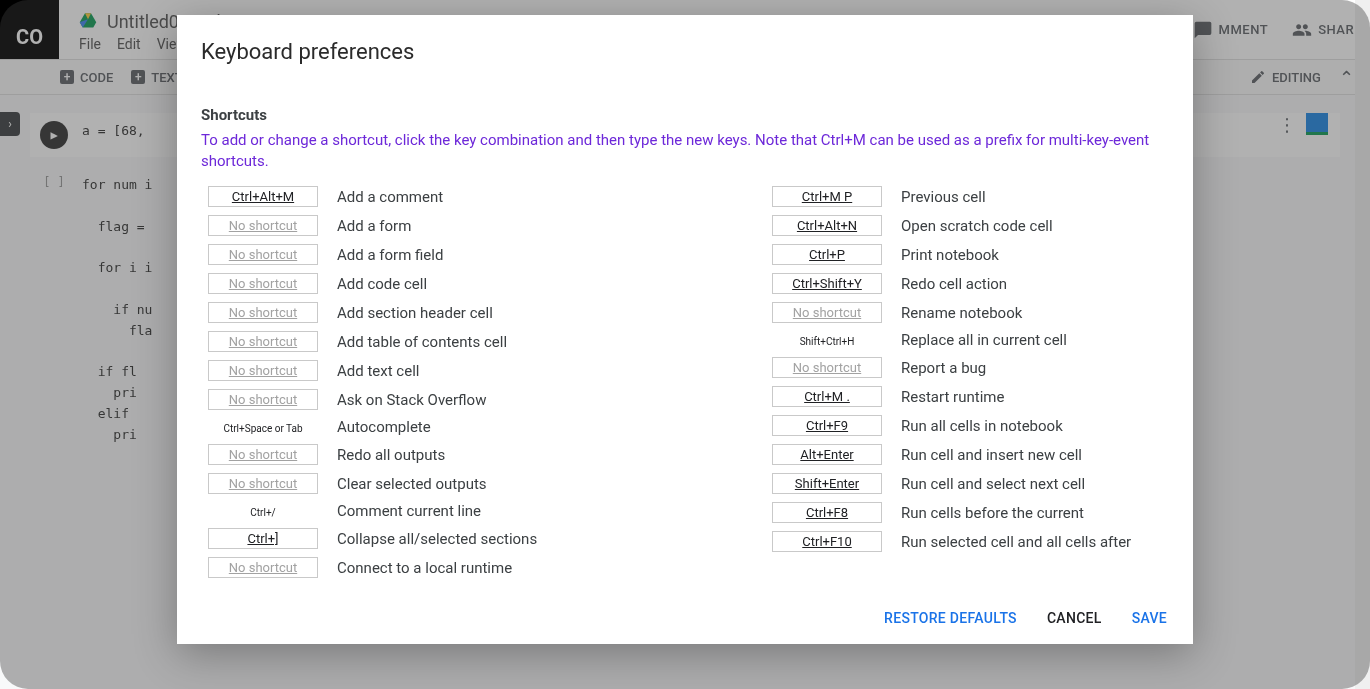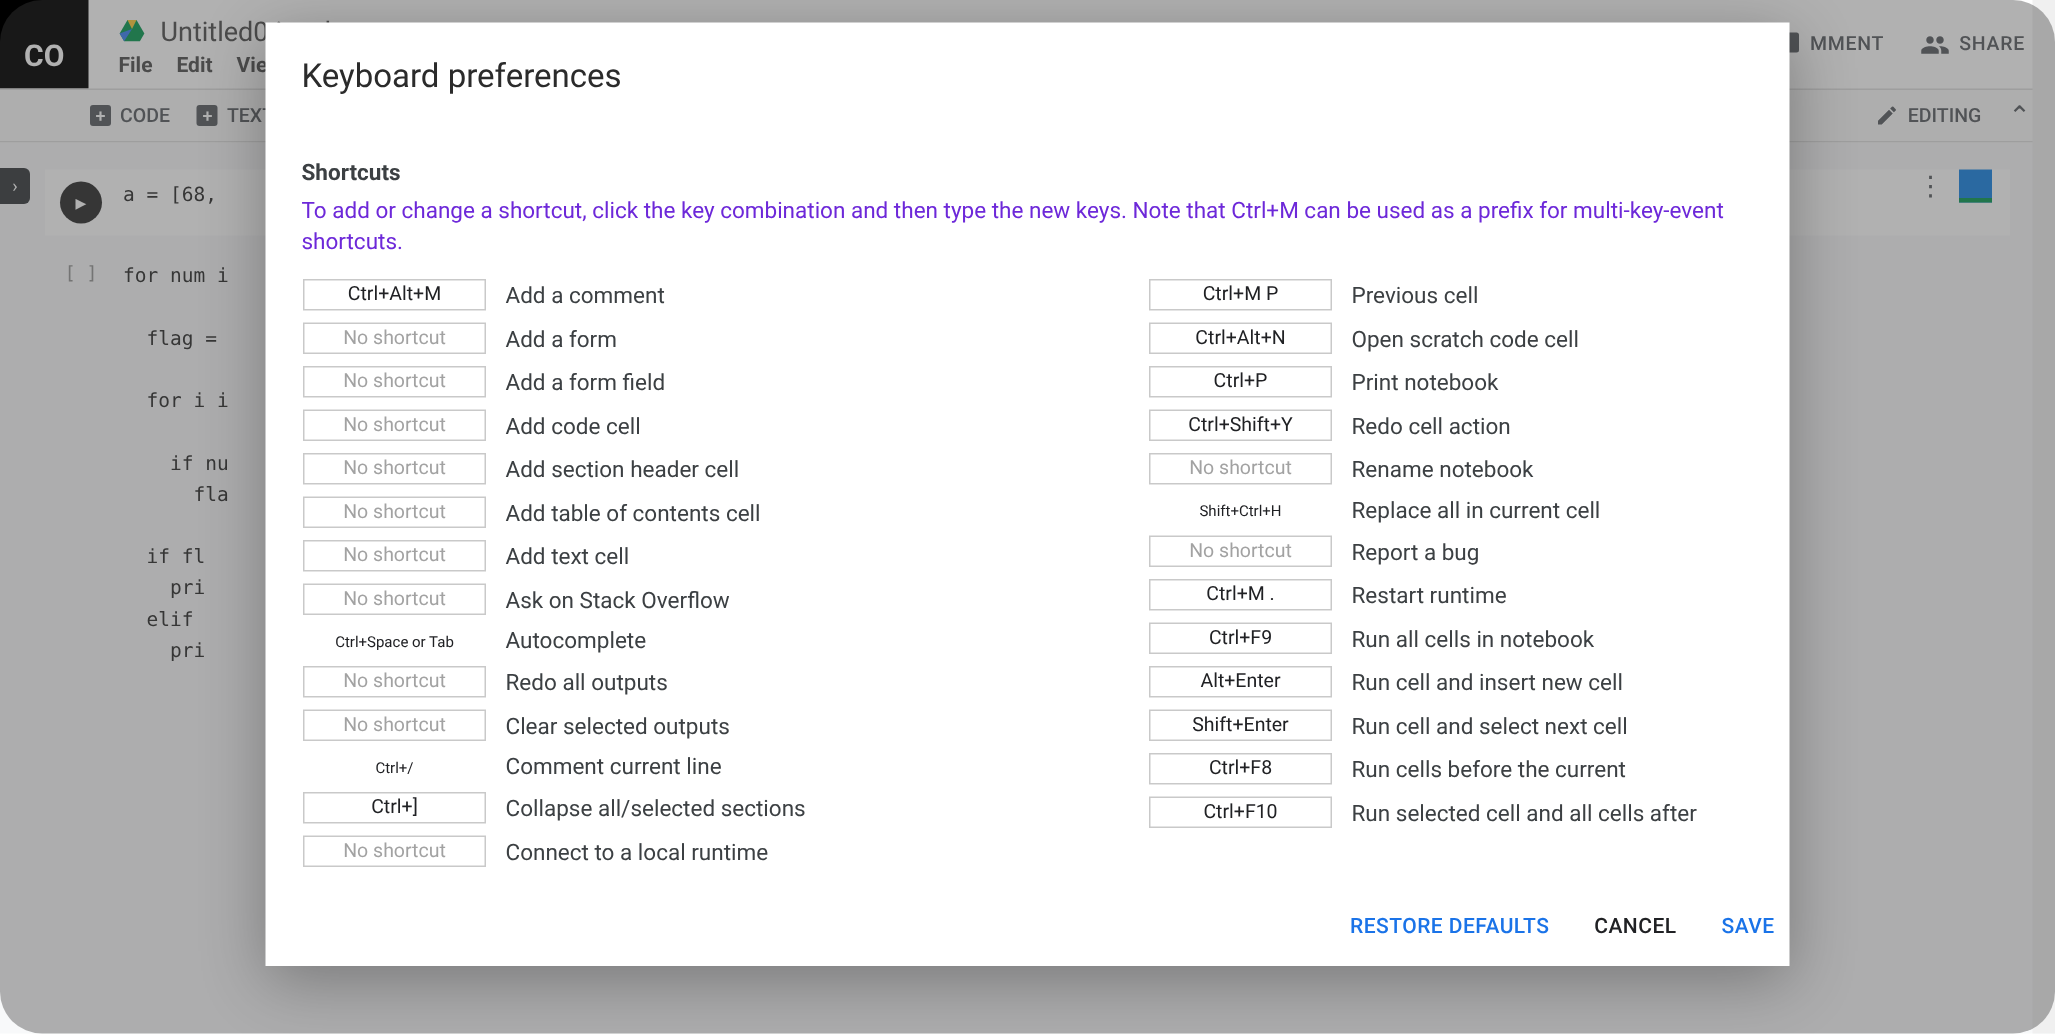--- a/index.html
+++ b/index.html
@@ -38,24 +38,24 @@
     display: flex; flex-direction: column; justify-content: center;
   }
   .title-row {
     display: flex; align-items: center; gap: 10px;
     height: 28px;
   }
   .drive-icon svg { width: 18px; height: 18px; }
   .doc-title { font-size: 18px; color: #555; }
   .star-icon { color: #888; font-size: 16px; }
   .menubar { display: flex; gap: 16px; color: #555; font-size: 14px; }
-  .menubar span { cursor: pointer; font-weight: bold; }
+  .menubar span { cursor: pointer; }
   .top-right {
     display: flex; align-items: center; gap: 24px;
-    padding-right: 20px;
+    padding-right: 8px;
   }
   .top-btn {
     display: flex; align-items: center; gap: 6px;
     font-size: 13px; font-weight: 500; letter-spacing: 0.5px;
     color: #5f6368;
     cursor: pointer;
   }
   .top-btn svg { width: 20px; height: 20px; fill: #5f6368; }
   .toolbar {
     height: 36px;
@@ -135,38 +135,39 @@
   }
   .dialog-title { font-size: 22px; font-weight: 400; color:#2b2b2b; margin-bottom: 42px; }
   .section-title { font-weight: 700; font-size: 15px; margin-bottom: 6px; }
   .section-desc { font-size: 15px; line-height: 1.4; color:#6d28d9; margin-bottom: 14px; }
   .columns { display: flex; gap: 160px; }
   .col { flex: 1; }
   .row { display: flex; align-items: center; margin-bottom: 8px; }
   .key-wrap { width: 124px; text-align: center; }
   .key-box {
     display:inline-block;
-    width: 122px;
+    width: 110px;
     text-align:center;
     border: 1px solid #c9c9c9;
     background: #fff;
     font-size: 13px;
     color: #202124;
     padding: 2px 4px;
     cursor: pointer;
+    text-decoration: underline;
   }
   .key-box.placeholder { color: #a2a2a2; }
   .key-plain {
     display:inline-block; width:122px; text-align:center;
     font-size: 10px; color:#202124;
   }
   .row-label { margin-left: 12px; font-size: 15px; color:#3c4043; }
   .dialog-footer {
     display:flex; justify-content:flex-end; gap: 30px;
-    padding: 14px 10px 18px;
+    padding: 14px 26px 18px;
     font-size: 14px; font-weight:500;
   }
   .ftr-btn { cursor:pointer; letter-spacing:0.3px; }
   .ftr-blue { color:#1a73e8; }
   .ftr-dark { color:#202124; }
   
   .dialog-body::-webkit-scrollbar { width: 14px; }
   .dialog-body::-webkit-scrollbar-track { background:#f0f0f0; }
   .dialog-body::-webkit-scrollbar-thumb { background:#c5c5c5; }
   .dialog-body::-webkit-scrollbar-button {

